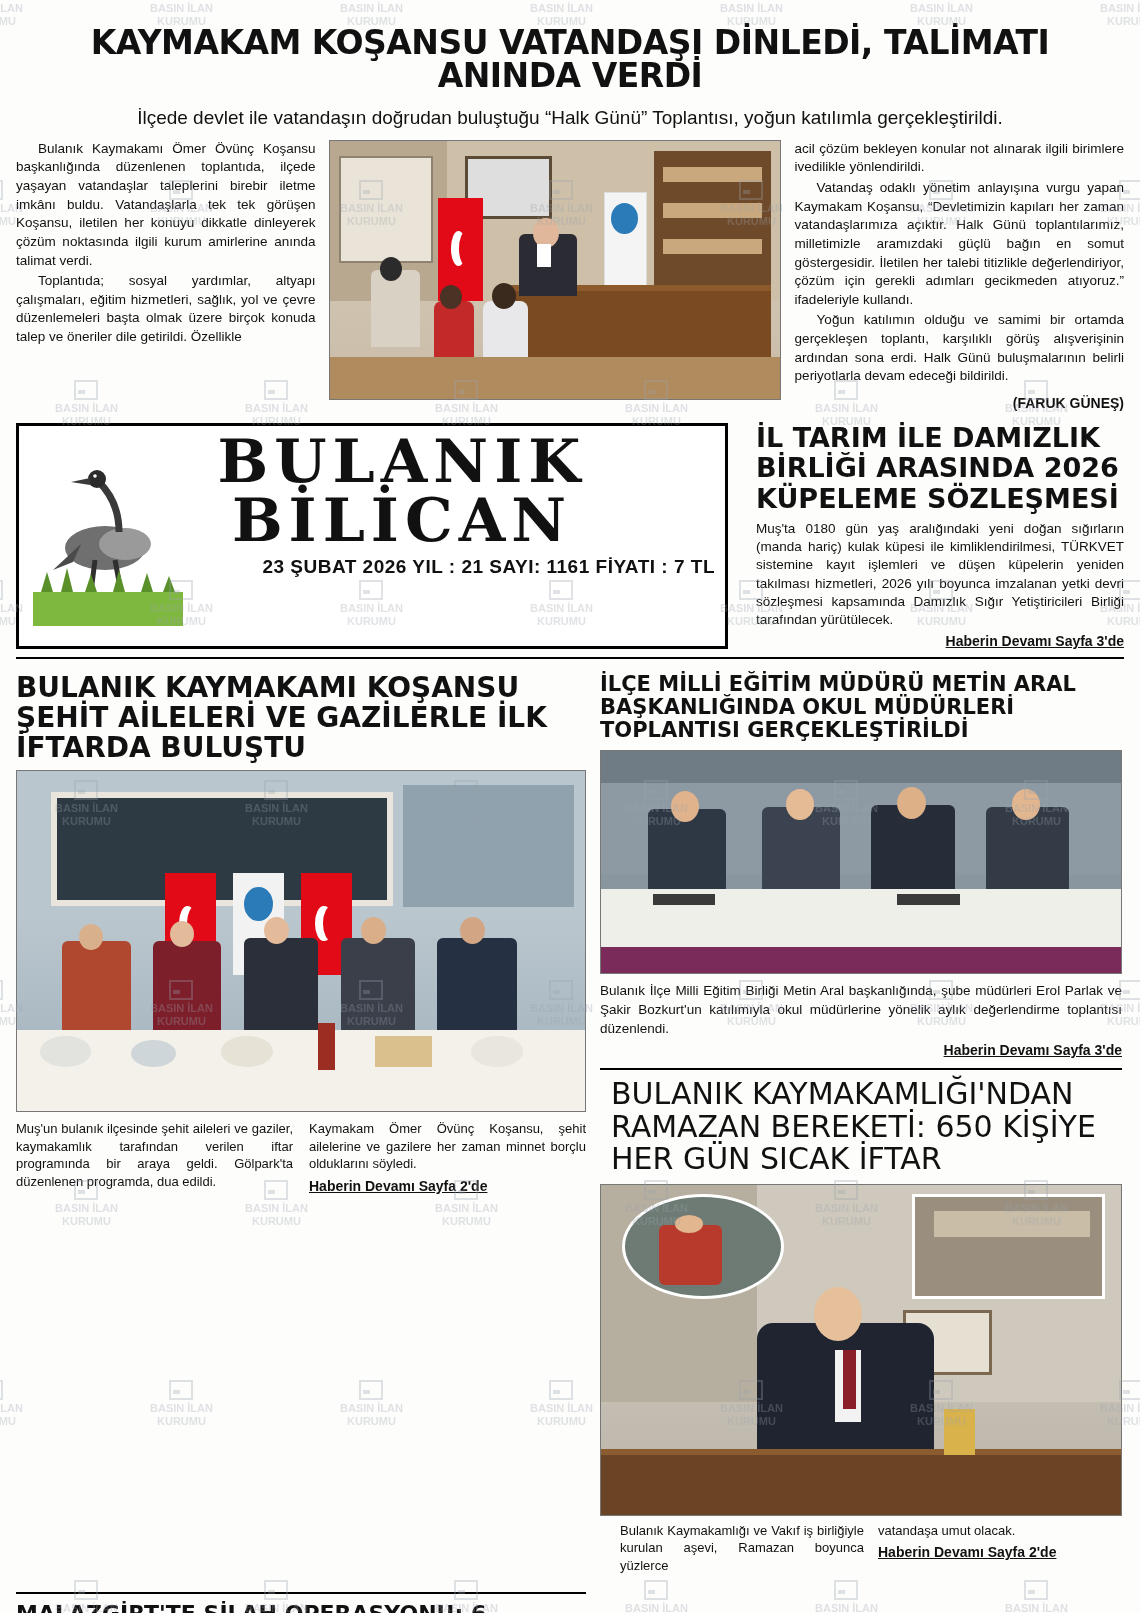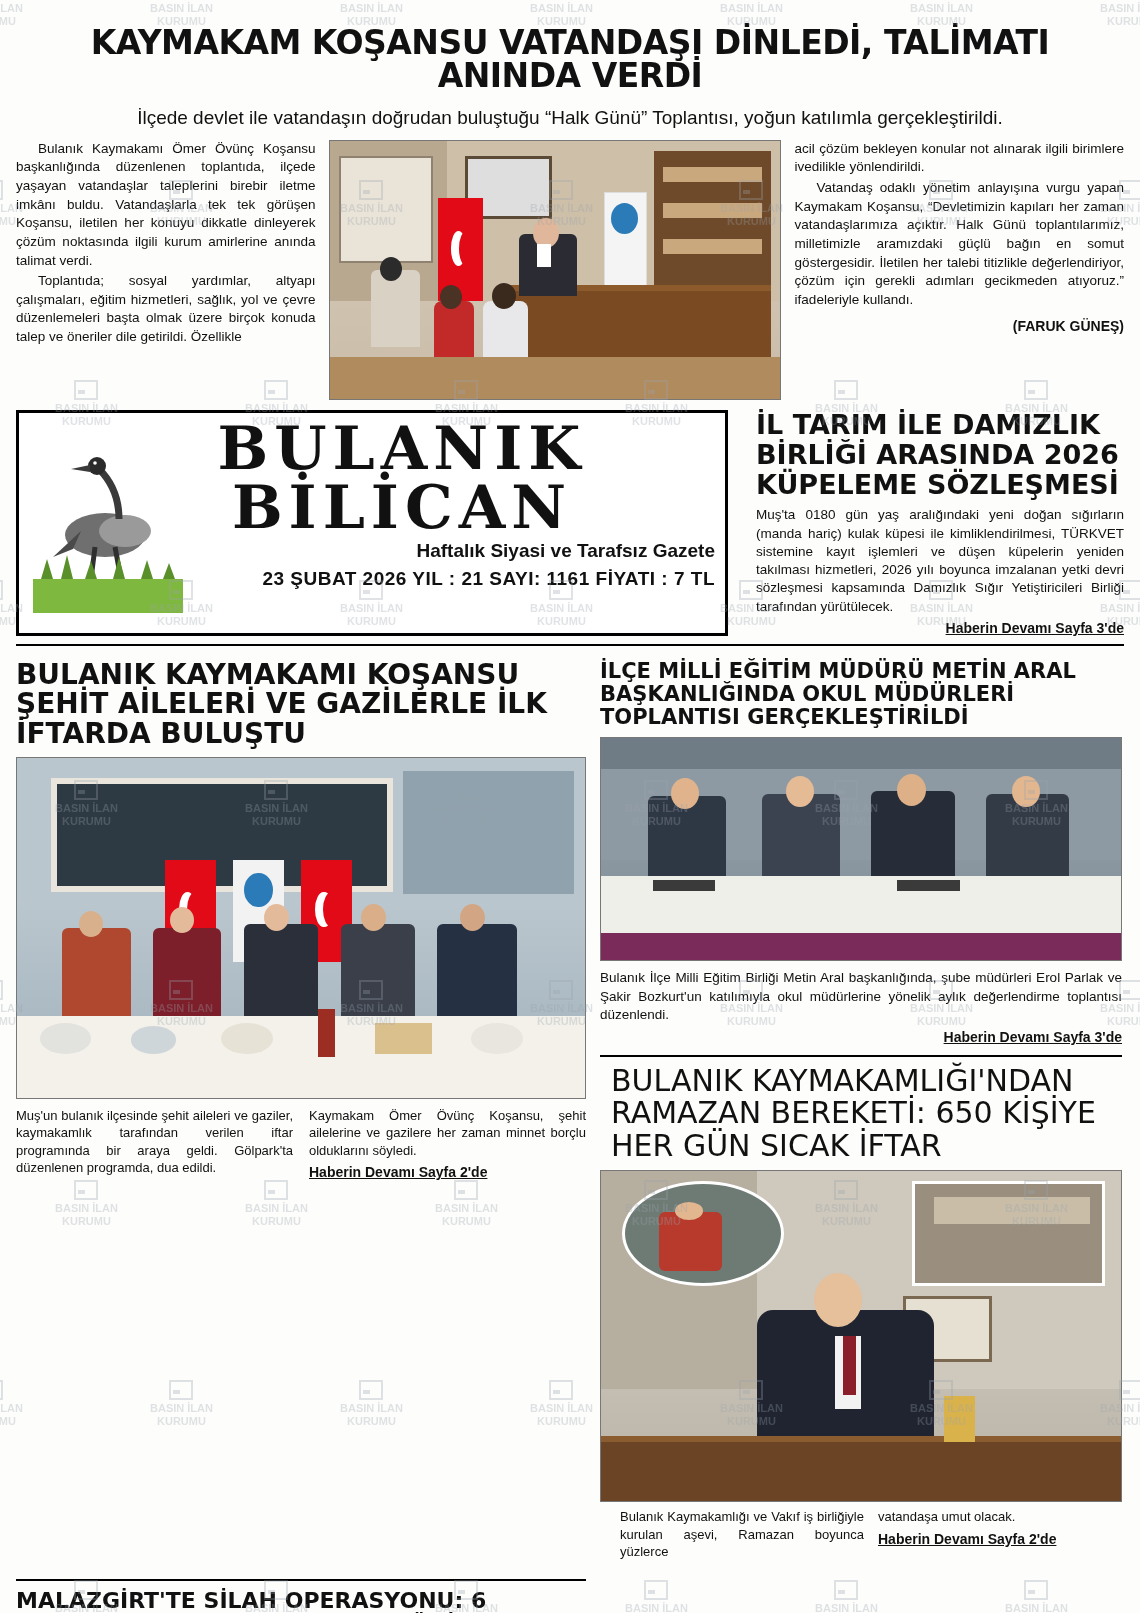--- a/index.html
+++ b/index.html
@@ -299,20 +299,21 @@
         <div class="person" style="left:9%;top:50%;width:11%;height:30%;background:#d9d2c4;"></div>
         <div class="head" style="left:11%;top:45%;width:22px;height:24px;background:#2b2b2b;"></div>
 
         <div style="position:absolute;left:0;bottom:0;width:100%;height:16%;background:#b08b5e;"></div>
       </div>
     </div>
 
     <div class="col col-r">
       <p style="text-indent:0">acil çözüm bekleyen konular not alınarak ilgili birimlere ivedilikle yönlendirildi.</p>
       <p>Vatandaş odaklı yönetim anlayışına vurgu yapan Kaymakam Koşansu, “Devletimizin kapıları her zaman vatandaşlarımıza açıktır. Halk Günü toplantılarımız, milletimizle aramızdaki güçlü bağın en somut göstergesidir. İletilen her talebi titizlikle değerlendiriyor, çözüm için gerekli adımları gecikmeden atıyoruz.” ifadeleriyle kullandı.</p>
+      <p>Yoğun katılımın olduğu ve samimi bir ortamda gerçekleşen toplantı, karşılıklı görüş alışverişinin ardından sona erdi. Halk Günü buluşmalarının belirli periyotlarla devam edeceği bildirildi.</p>
       <div class="byline">(FARUK GÜNEŞ)</div>
     </div>
   </div>
 
   <div class="mast-row">
     <div class="masthead">
 
       <svg class="bird" viewBox="0 0 150 180">
         <ellipse cx="72" cy="96" rx="40" ry="22" fill="#6f6f6f"></ellipse>
         <ellipse cx="92" cy="92" rx="26" ry="16" fill="#9a9a9a"></ellipse>
@@ -323,21 +324,20 @@
         <circle cx="62" cy="24" r="1.8" fill="#fff"></circle>
         <path d="M62 108 L58 140" stroke="#2f2f2f" stroke-width="5"></path>
         <path d="M82 108 L88 140" stroke="#2f2f2f" stroke-width="5"></path>
         <path d="M52 142 L66 142 M80 142 L96 142" stroke="#2f2f2f" stroke-width="4"></path>
         <rect x="0" y="140" width="150" height="34" fill="#7fb83f"></rect>
         <path d="M8 140 L14 120 L20 140 Z M28 140 L34 116 L40 140 Z M52 140 L58 122 L64 140 Z
                  M80 140 L86 118 L92 140 Z M108 140 L114 121 L120 140 Z M130 140 L136 124 L142 140 Z" fill="#59902a"></path>
       </svg>
       <div class="mast-title">BULANIK</div>
       <div class="mast-title l2">BİLİCAN</div>
-      <div class="mast-slogan">Haftalık Siyasi ve Tarafsız Gazete</div>
       <div class="mast-info">23 ŞUBAT  2026 YIL : 21   SAYI: 1161  FİYATI : 7 TL</div>
     </div>
 
     <div class="mast-right">
       <h2>İL TARIM İLE DAMIZLIK BİRLİĞİ ARASINDA 2026 KÜPELEME SÖZLEŞMESİ</h2>
       <div class="body">Muş'ta 0180 gün yaş aralığındaki yeni doğan sığırların (manda hariç) kulak küpesi ile kimliklendirilmesi, TÜRKVET sistemine kayıt işlemleri ve düşen küpelerin yeniden takılması hizmetleri, 2026 yılı boyunca imzalanan yetki devri sözleşmesi kapsamında Damızlık Sığır Yetiştiricileri Birliği tarafından yürütülecek.</div>
       <div class="cont">Haberin Devamı Sayfa 3'de</div>
     </div>
   </div>
 

